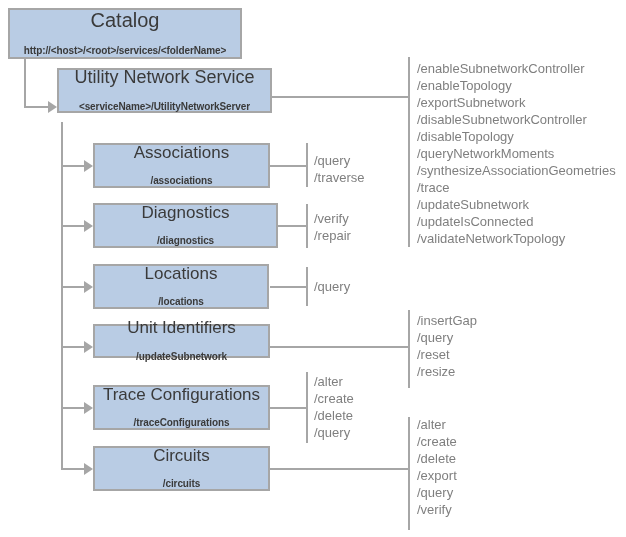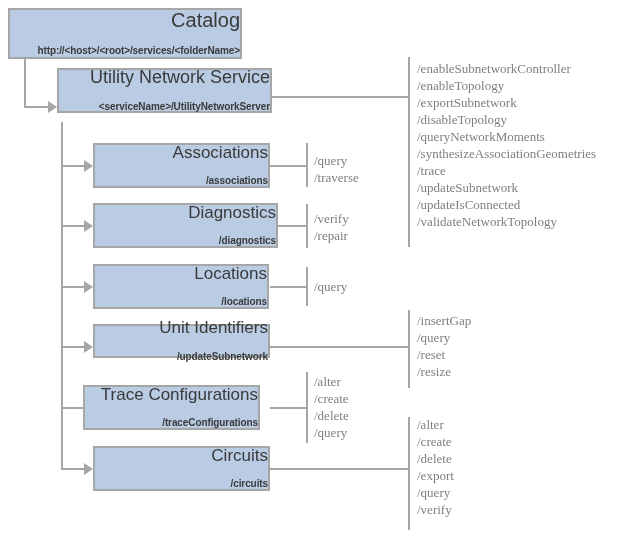--- a/index.html
+++ b/index.html
@@ -10,37 +10,37 @@
     --title-text:#3a3a3a;
   }
   html,body{margin:0;padding:0;background:#ffffff;}
   .canvas{
     position:relative;width:626px;height:537px;background:#ffffff;overflow:hidden;
     font-family:"Liberation Sans",sans-serif;
   }
   .node{
     position:absolute;background:var(--box-fill);
     border:2px solid var(--box-border);box-sizing:border-box;
-    display:flex;flex-direction:column;align-items:flex-end;justify-content:center;
+    display:flex;flex-direction:column;align-items:center;justify-content:center;
     line-height:1.08;
   }
   .node-title{color:var(--title-text);font-size:17px;white-space:nowrap;}
   .node-title.lg{font-size:20px;}
   .node-title.md{font-size:18px;}
   .node-sub{color:var(--title-text);font-size:10px;font-weight:600;white-space:nowrap;margin-top:14px;letter-spacing:-0.1px;}
   .line{position:absolute;background:var(--line);}
   .line.h{height:2px;}
   .line.v{width:2px;}
   .arrow{
     position:absolute;width:0;height:0;
     border-top:6px solid transparent;border-bottom:6px solid transparent;
     border-left:9px solid var(--line);
   }
   .ops{position:absolute;color:var(--ops-text);font-size:13px;}
-  .op{line-height:17px;white-space:nowrap;font-family:Liberation Serif, serif;}
+  .op{line-height:17px;white-space:nowrap;}
 </style>
 </head>
 <body>
 
 <div class="canvas">
 
   <div class="line v" style="left:24px;top:59px;height:49px"></div>
   <div class="line h" style="left:24px;top:106px;width:26px"></div>
   <div class="arrow" style="left:48px;top:101px"></div>
 
@@ -103,34 +103,35 @@
   <div class="node" style="left:93px;top:264px;width:176px;height:45px">
     <div class="node-title">Locations</div>
     <div class="node-sub">/locations</div>
   </div>
 
   <div class="node" style="left:93px;top:324px;width:177px;height:34px">
     <div class="node-title">Unit Identifiers</div>
     <div class="node-sub">/updateSubnetwork</div>
   </div>
 
-  <div class="node" style="left:83px;top:385px;width:177px;height:45px">
+  <div class="node" style="left:93px;top:385px;width:177px;height:45px">
     <div class="node-title">Trace Configurations</div>
     <div class="node-sub">/traceConfigurations</div>
   </div>
 
   <div class="node" style="left:93px;top:446px;width:177px;height:45px">
     <div class="node-title">Circuits</div>
     <div class="node-sub">/circuits</div>
   </div>
 
   <div class="ops" style="left:417px;top:60px">
     <div class="op">/enableSubnetworkController</div>
     <div class="op">/enableTopology</div>
     <div class="op">/exportSubnetwork</div>
+    <div class="op">/disableSubnetworkController</div>
     <div class="op">/disableTopology</div>
     <div class="op">/queryNetworkMoments</div>
     <div class="op">/synthesizeAssociationGeometries</div>
     <div class="op">/trace</div>
     <div class="op">/updateSubnetwork</div>
     <div class="op">/updateIsConnected</div>
     <div class="op">/validateNetworkTopology</div>
   </div>
 
   <div class="ops" style="left:314px;top:152px">

